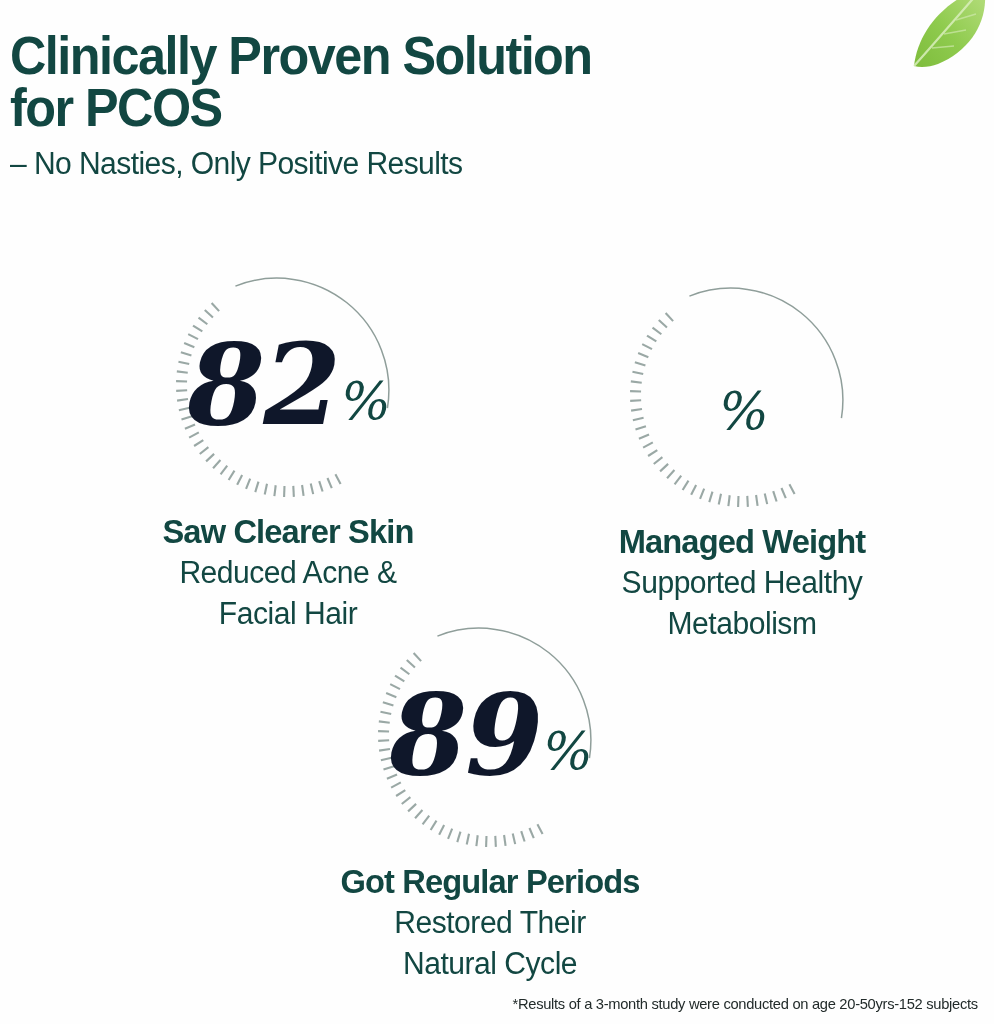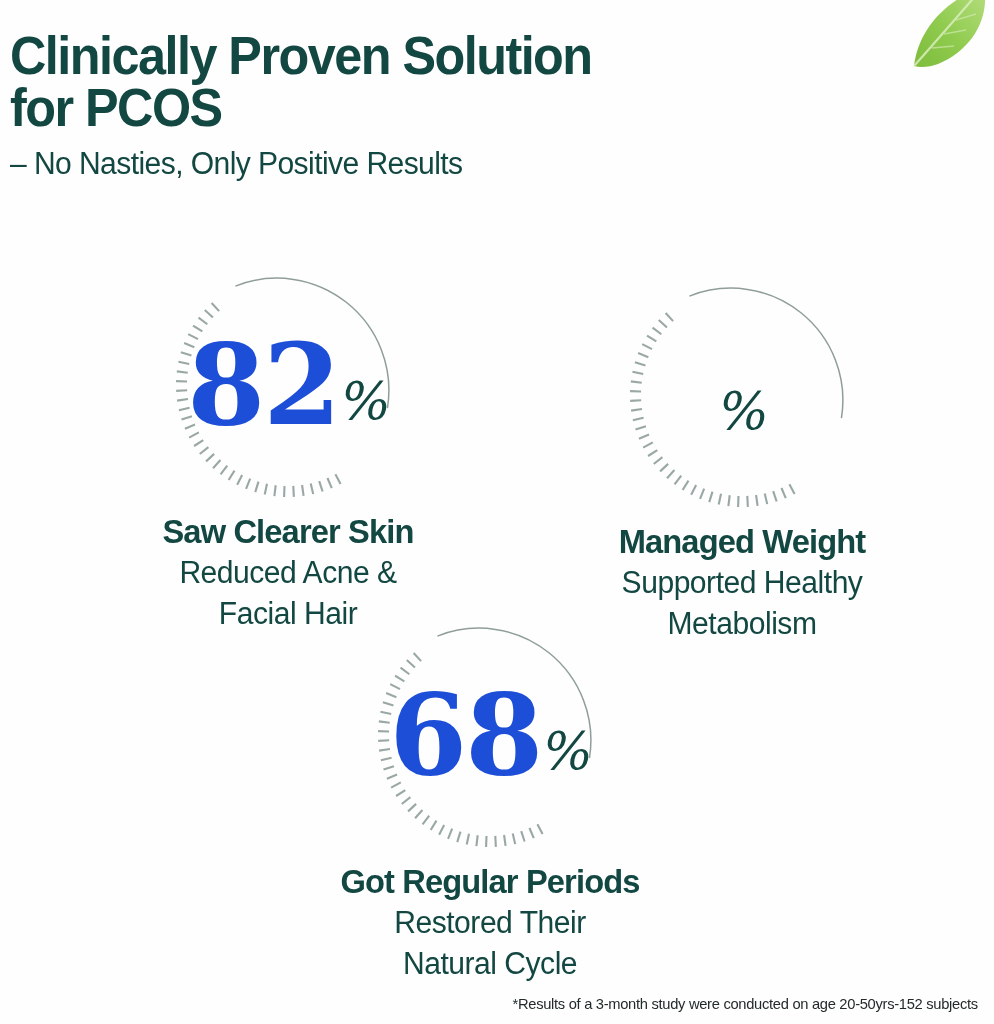--- a/index.html
+++ b/index.html
@@ -92,24 +92,25 @@
     left: 0;
     top: 0;
     width: 246px;
     height: 246px;
     display: flex;
     align-items: center;
     justify-content: center;
   }
   .pct-num {
     font-family: "DejaVu Serif", serif;
+    font-style: italic;
     font-weight: bold;
     font-size: 112px;
     line-height: 1;
-    color: #1d4ed8;
+    color: #0f172a;
     letter-spacing: -2px;
   }
   .pct-sym {
     font-family: "DejaVu Serif", serif;
     font-style: italic;
     font-weight: normal;
     font-size: 52px;
     line-height: 1;
     color: #124742;
     position: relative;
@@ -327,21 +328,21 @@
               <line x1="0" y1="-112" x2="0" y2="-101" transform="rotate(302)"></line>
               <line x1="0" y1="-112" x2="0" y2="-101" transform="rotate(307)"></line>
               <line x1="0" y1="-112" x2="0" y2="-101" transform="rotate(312)"></line>
               <line x1="0" y1="-112" x2="0" y2="-101" transform="rotate(317)"></line>
             </g>
           </g>
         </g>
         <path d="M 123 11 A 112 112 0 0 1 200 190" stroke="#8f9e9a" stroke-width="1.5" fill="none" transform="rotate(-28 123 123)"></path>
       </svg>
       <div class="pct">
-        <span class="pct-num">68</span>
+        <span class="pct-num">89</span>
         <span class="pct-sym">%</span>
       </div>
     </div>
     <h2 class="stat-title">Got Regular Periods</h2>
     <p class="stat-desc">Restored Their
 Natural Cycle</p>
   </div>
 
   <div class="footnote">*Results of a 3-month study were conducted on age 20-50yrs-152 subjects</div>
 

